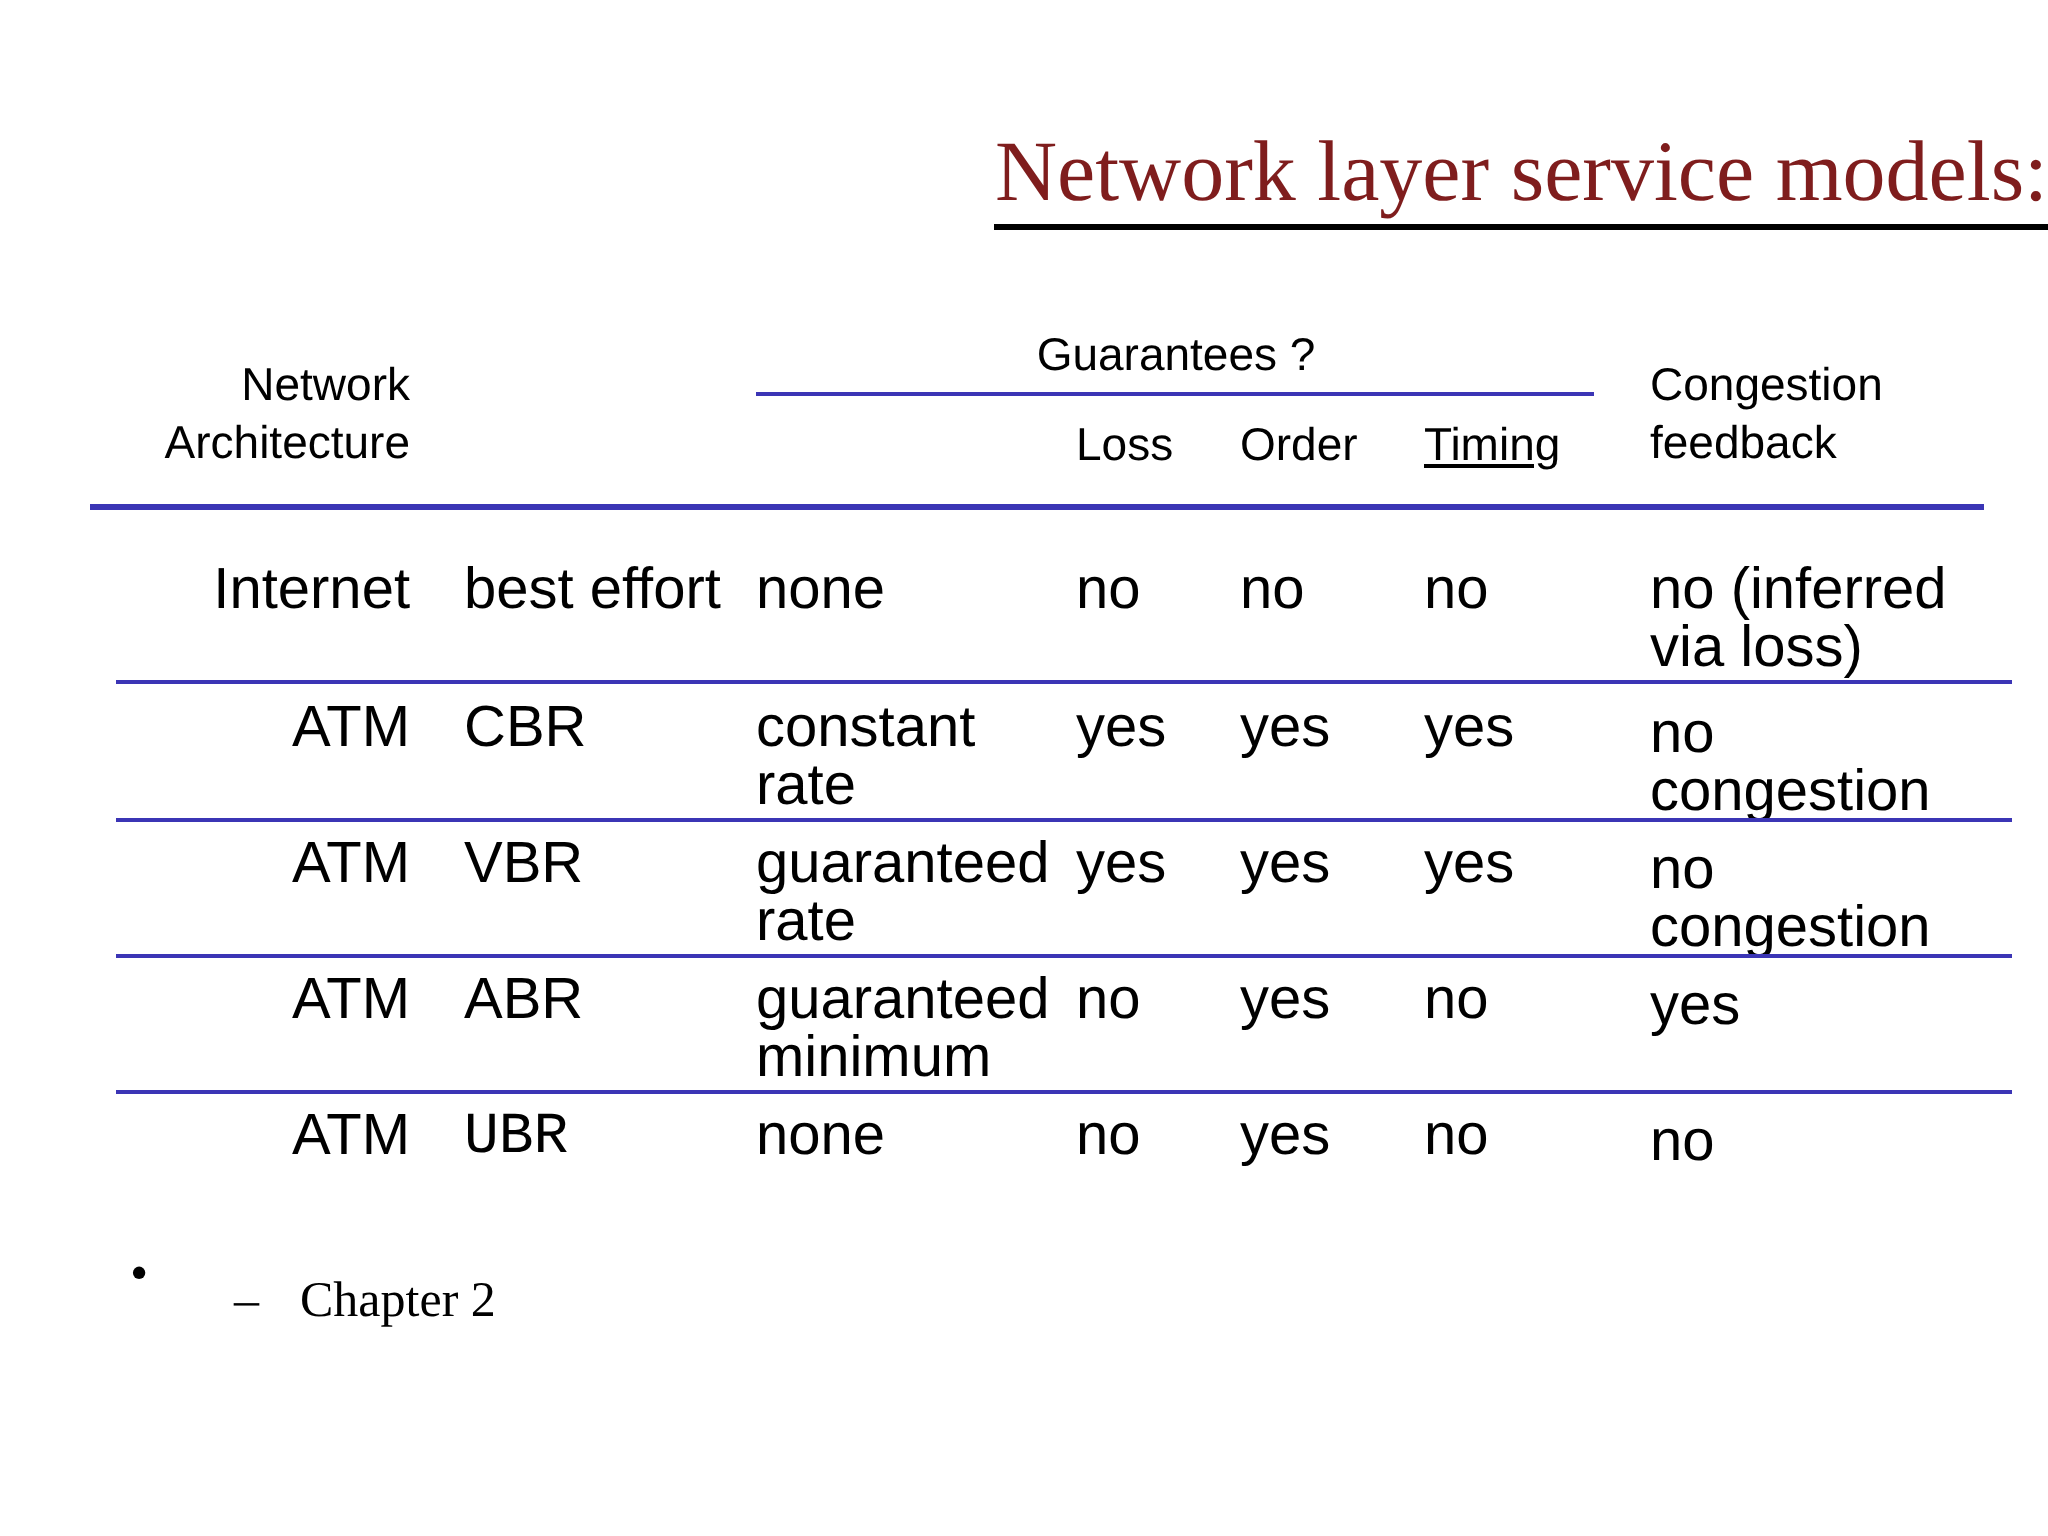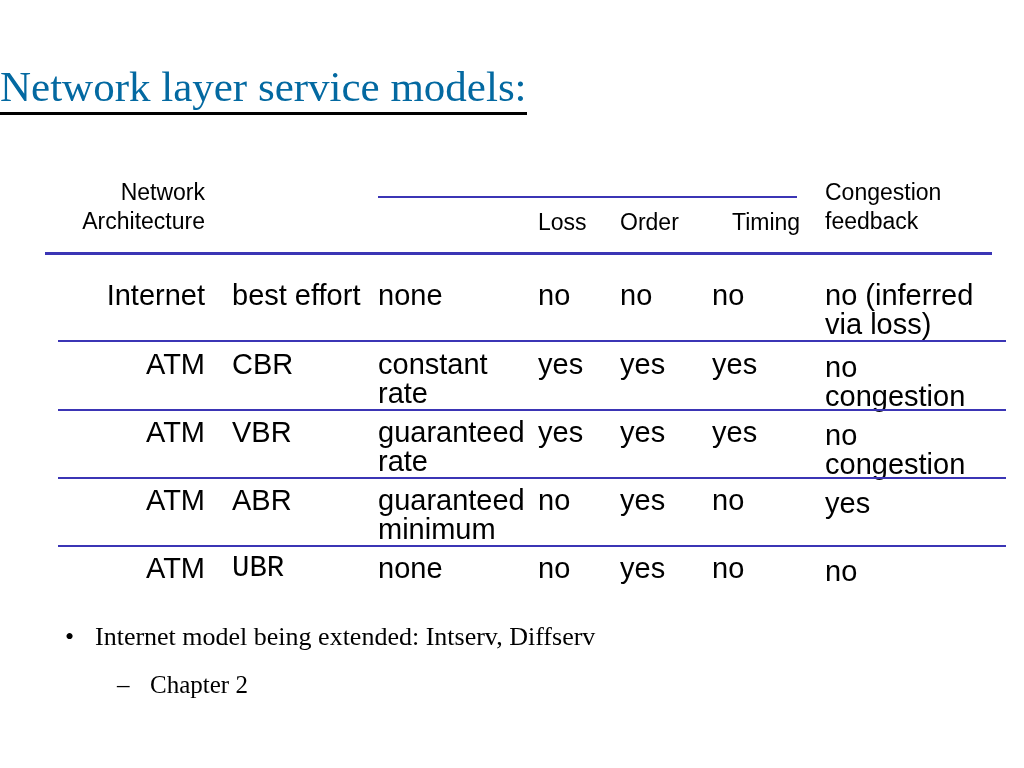--- a/index.html
+++ b/index.html
@@ -15,25 +15,25 @@
     font-family: "Liberation Sans", sans-serif;
     color: #000000;
   }
 
   
   .slide-title {
     position: absolute;
     left: 0;
     top: 62px;
     width: 1024px;
-    text-align: left;
+    text-align: right;
     font-family: "Liberation Serif", serif;
     font-size: 43px;
     line-height: 50px;
-    color: #0369a1;
+    color: #7f1d1d;
     white-space: nowrap;
   }
   .slide-title span.tt {
     border-bottom: 3px solid #000;
     padding-bottom: 2px;
   }
 
   
   .table-area {
     position: absolute;
@@ -120,29 +120,30 @@
 <div class="slide-title">
   <span class="tt">Network layer service models:</span>
 </div>
 
 <div class="table-area">
 
   <div class="cell hdr col-arch" style="left:45px; top:178px;">Network
 Architecture</div>
 
 
+  <div class="guarantees-label">Guarantees ?</div>
 
   <div class="rule thin" style="left:378px; top:196px; width:419px;"></div>
 
 
   <div class="cell hdr col-loss" style="left:538px; top:208px;">Loss</div>
 
   <div class="cell hdr col-order" style="left:620px; top:208px;">Order</div>
 
-  <div class="cell hdr col-timing" style="left:732px; top:208px;">Timing</div>
+  <div class="cell hdr col-timing" style="left:712px; top:208px;text-decoration:underline;">Timing</div>
 
   <div class="cell hdr col-cong" style="left:825px; top:178px;">Congestion
 feedback</div>
 
   <div class="rule" style="left:45px; top:252px; width:947px;"></div>
 
   <div>
     <div class="cell col-arch" style="left:45px; top:281px;">Internet</div>
     <div class="cell col-model" style="left:232px; top:281px;">best effort</div>
     <div class="cell col-bw" style="left:378px; top:281px;">none</div>
@@ -200,19 +201,18 @@
     <div class="cell col-order" style="left:620px; top:554px;">yes</div>
     <div class="cell col-timing" style="left:712px; top:554px;">no</div>
     <div class="cell col-cong" style="left:825px; top:557px;">no</div>
   </div>
 
 </div>
 
 <div class="bullets">
   <div class="bullet-l1">
     <span class="marker">•</span>
-    <span>Internet model being extended: Intserv, Diffserv</span>
   </div>
   <div class="bullet-l2">
     <span class="marker">–</span>
     <span>Chapter 2</span>
   </div>
 </div>
 
 </body></html>

